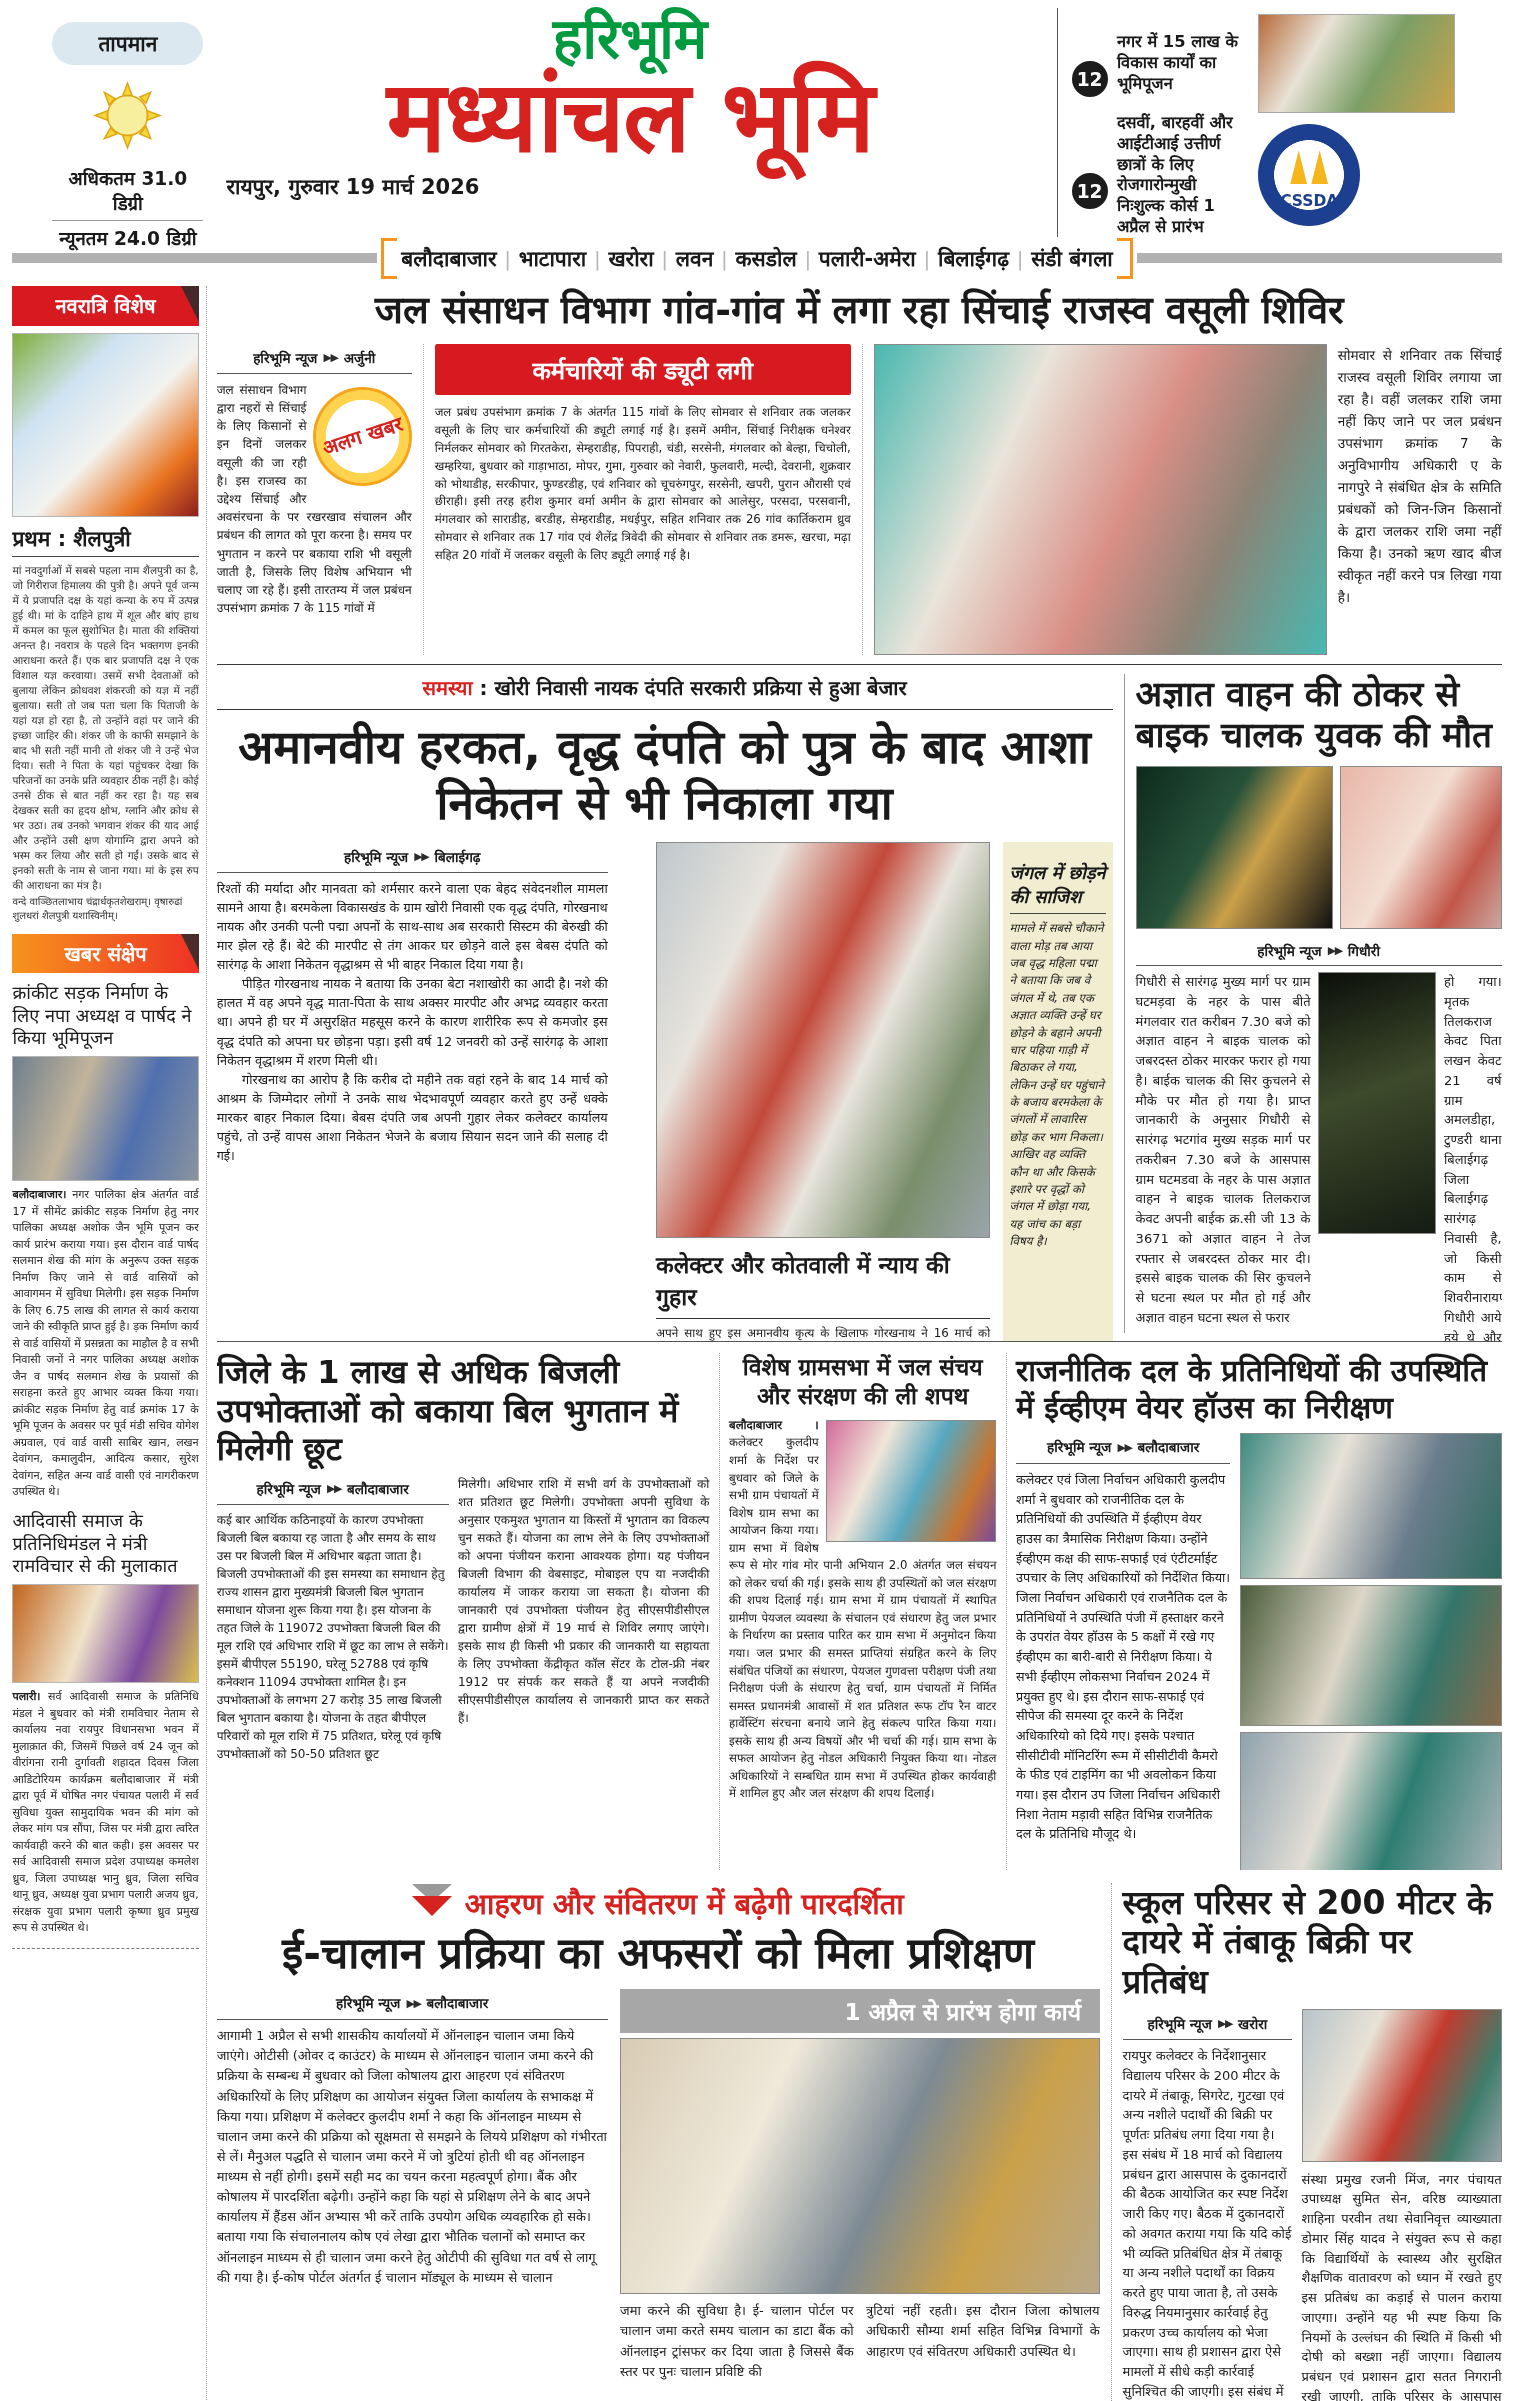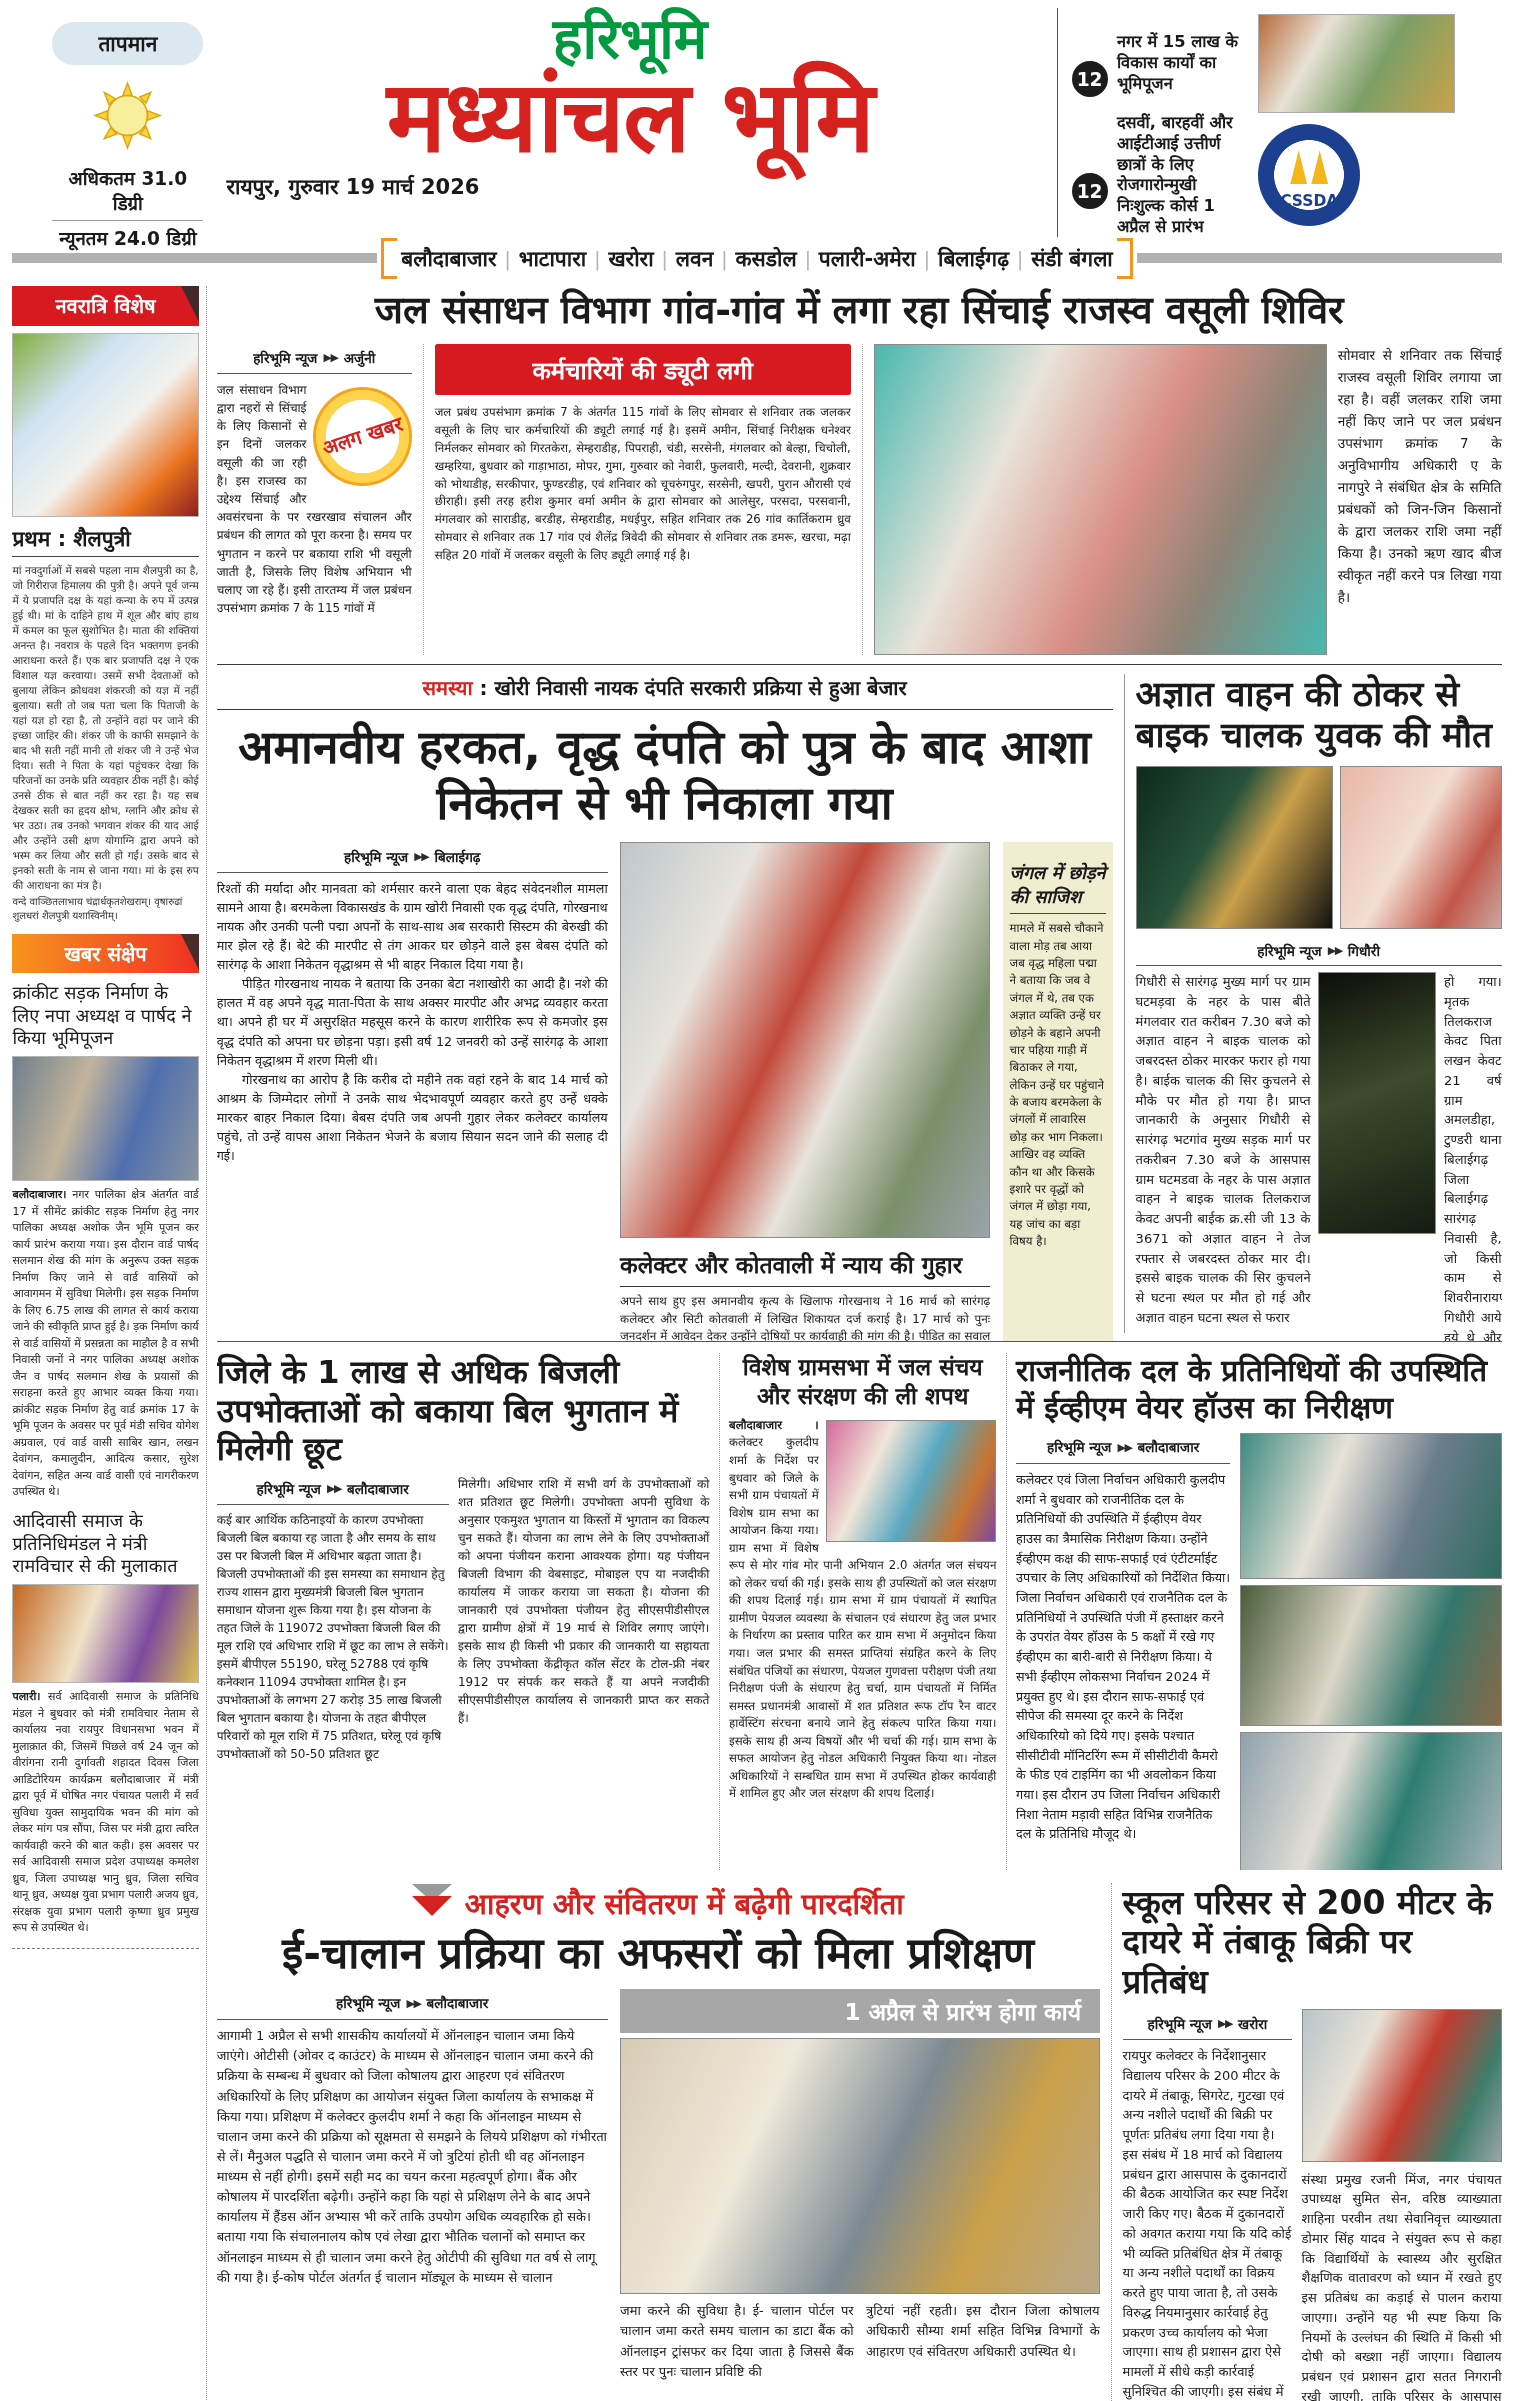--- a/index.html
+++ b/index.html
@@ -81,27 +81,27 @@
 
   
   .band2 { display:flex; margin-top:9.3px; height:668px; overflow:hidden; border-bottom:0.8px solid #555; padding-bottom:7.7px; }
   .couple { flex:1; min-width:0; padding-right:11px; }
   .kicker { text-align:center; font-size:20px; font-weight:800; border-bottom:1.5px solid #333; padding-bottom:7.7px; }
   .kicker .red { color:#d6221f; }
   .couple h2 { font-size:46px; font-weight:800; text-align:center; line-height:1.22; margin:9.3px 0 11px; }
   .couple-cols { display:flex; gap:12.4px; }
   .cc1 { width:391px; flex:none; font-size:12.7px; line-height:1.5; }
   .cc1 p + p { text-indent:2em; }
-  .cc2 { flex:1; min-width:0; }
+  .cc2 { flex:1; min-width:0;margin-left:36px; }
   .cc2 .photo { width:100%; height:396px; background:linear-gradient(115deg,#bfc7cc 0%,#e8e4dd 25%,#c2493a 45%,#e8e4dd 60%,#7a8f6b 80%,#9aa4ab 100%); }
   .subhead { font-size:23px; font-weight:800; border-bottom:1.5px solid #333; padding:9.3px 0 6.2px; }
   .subbody { font-size:11.8px; line-height:1.5; margin-top:6.2px; }
   .cc3 { width:110px; flex:none; background:#f0edd0; padding:18px 7px; }
   .yb-title { font-size:18px; font-weight:800; font-style:italic; border-bottom:1.5px solid #444; padding-bottom:4.6px; margin-bottom:6.2px; }
-  .yb-body { font-size:11.6px; line-height:1.5; }
+  .yb-body { font-size:11.6px; font-style:italic; line-height:1.5; }
   .accident { width:378px; flex:none; border-left:0.8px solid #999; padding-left:11px; }
   .accident h2 { font-size:35px; font-weight:800; line-height:1.18; margin-bottom:9.3px; }
   .acc-photos { display:flex; gap:7.7px; margin-bottom:7.7px; }
   .acc-photos .photo { height:163px; }
   .acc-photos .bike { width:55%; background:linear-gradient(120deg,#0d2a1c 0%,#27523a 40%,#caa04a 60%,#111 100%); }
   .acc-photos .portrait { width:45%; background:linear-gradient(120deg,#e8b6a8 0%,#f3ded2 45%,#c2574a 75%,#caa7a0 100%); }
   .acc-cols { display:flex; gap:7.7px; }
   .ac1 { width:175px; flex:none; font-size:13px; line-height:1.52; }
   .ac-photo { width:118px; height:262px; flex:none; background:linear-gradient(160deg,#0c0f0a 0%,#3d4a2b 45%,#151b12 100%); }
   .ac2 { flex:1; min-width:0; font-size:13px; line-height:1.52; }

